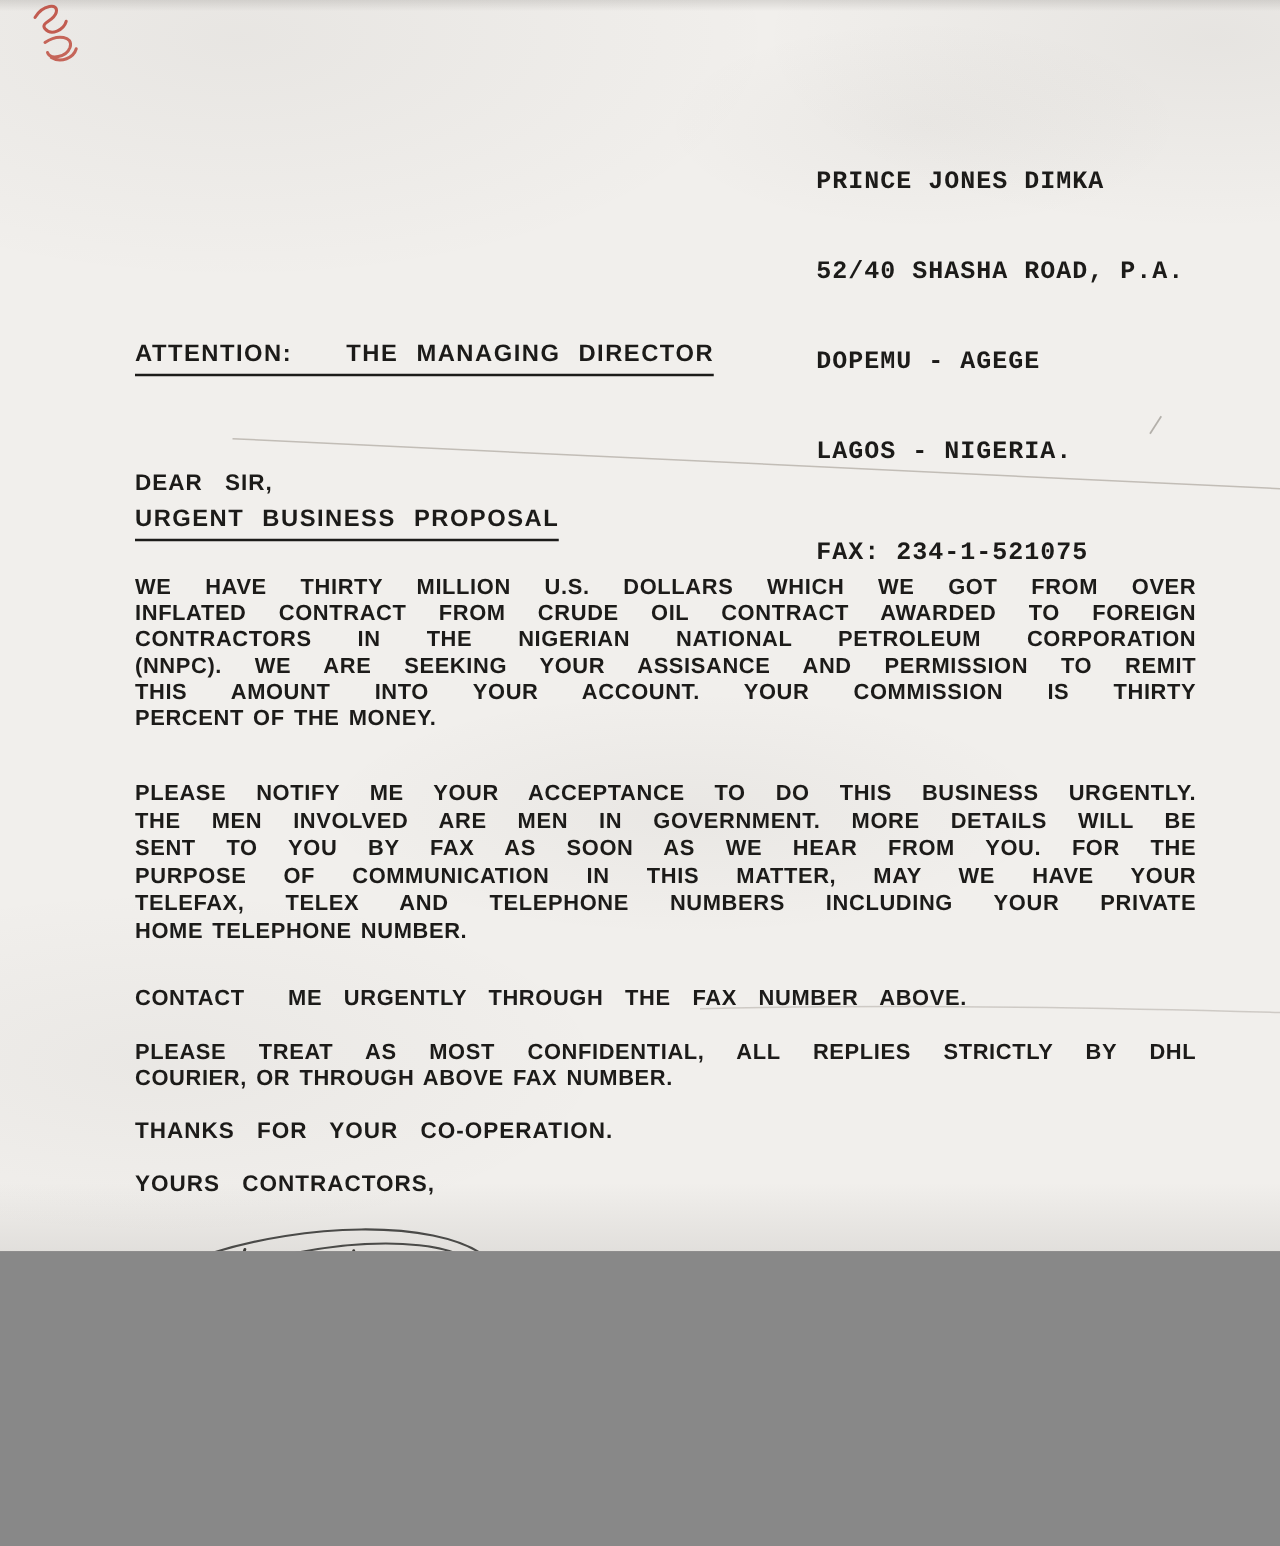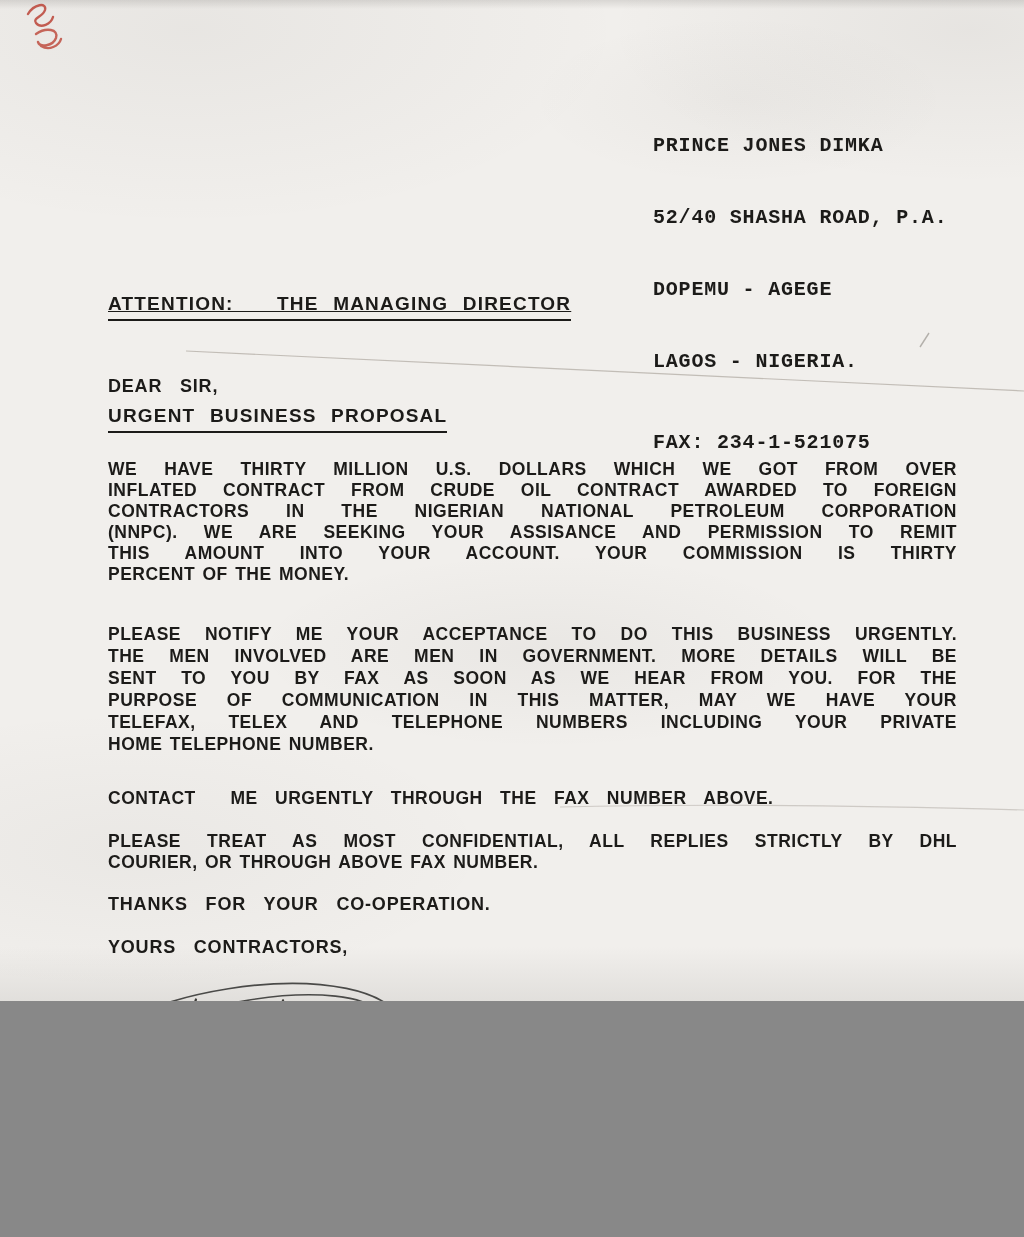--- a/index.html
+++ b/index.html
@@ -23,21 +23,21 @@
     font-family:"Liberation Mono",monospace;font-weight:bold;
     font-size:20px;line-height:24px;letter-spacing:0.8px;white-space:pre;
   }
   #address{left:653px;top:86px;}
   #address .fax{margin-top:9px;}
   
   .heading{
     font-size:19px;font-weight:bold;letter-spacing:1.2px;word-spacing:8px;white-space:pre;
     border-bottom:2.5px solid #1c1b19;padding-bottom:4px;display:inline-block;
   }
-  #attention{left:108px;top:293px;text-decoration:underline;}
+  #attention{left:108px;top:273px;}
   #subject{left:108px;top:405px;}
   
   .line1{
     font-size:18px;font-weight:bold;letter-spacing:0.8px;word-spacing:12px;white-space:pre;
   }
   #salutation{left:108px;top:352px;margin-top:24px;}
   #thanks{left:108px;top:894px;}
   #closing{left:108px;top:937px;}
   
   .para{position:absolute;left:108px;width:849px;font-weight:bold;

